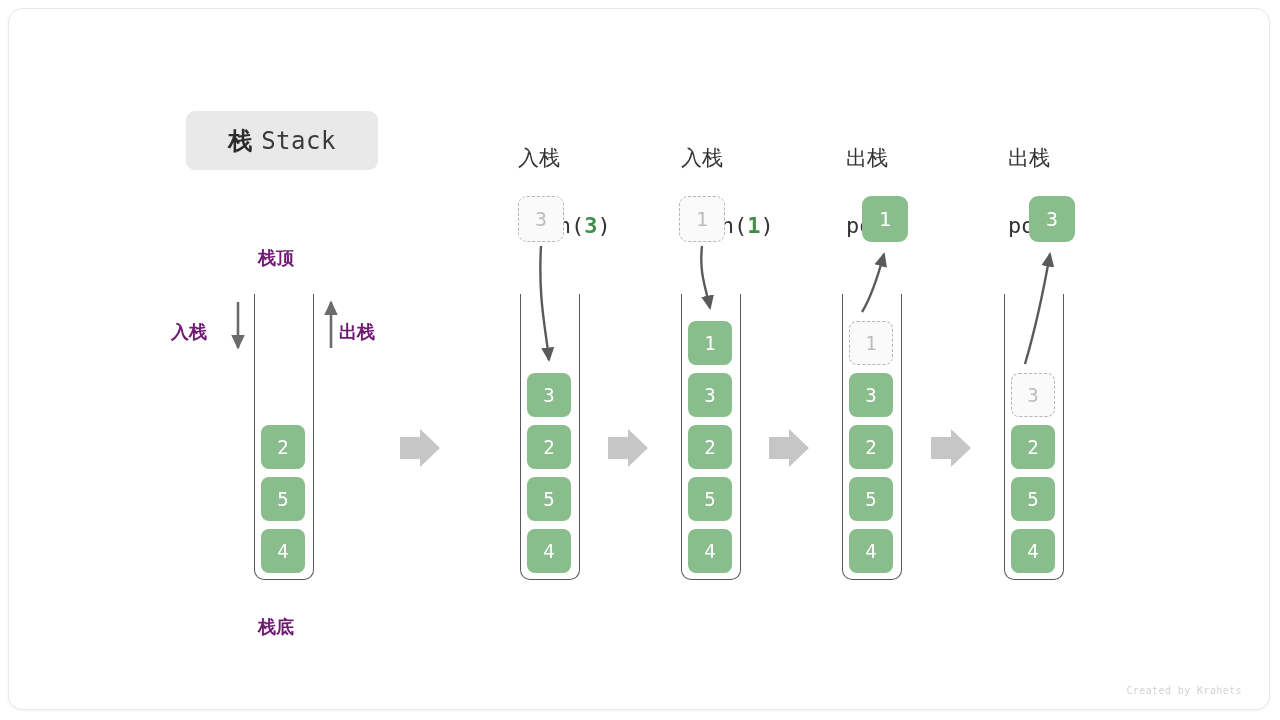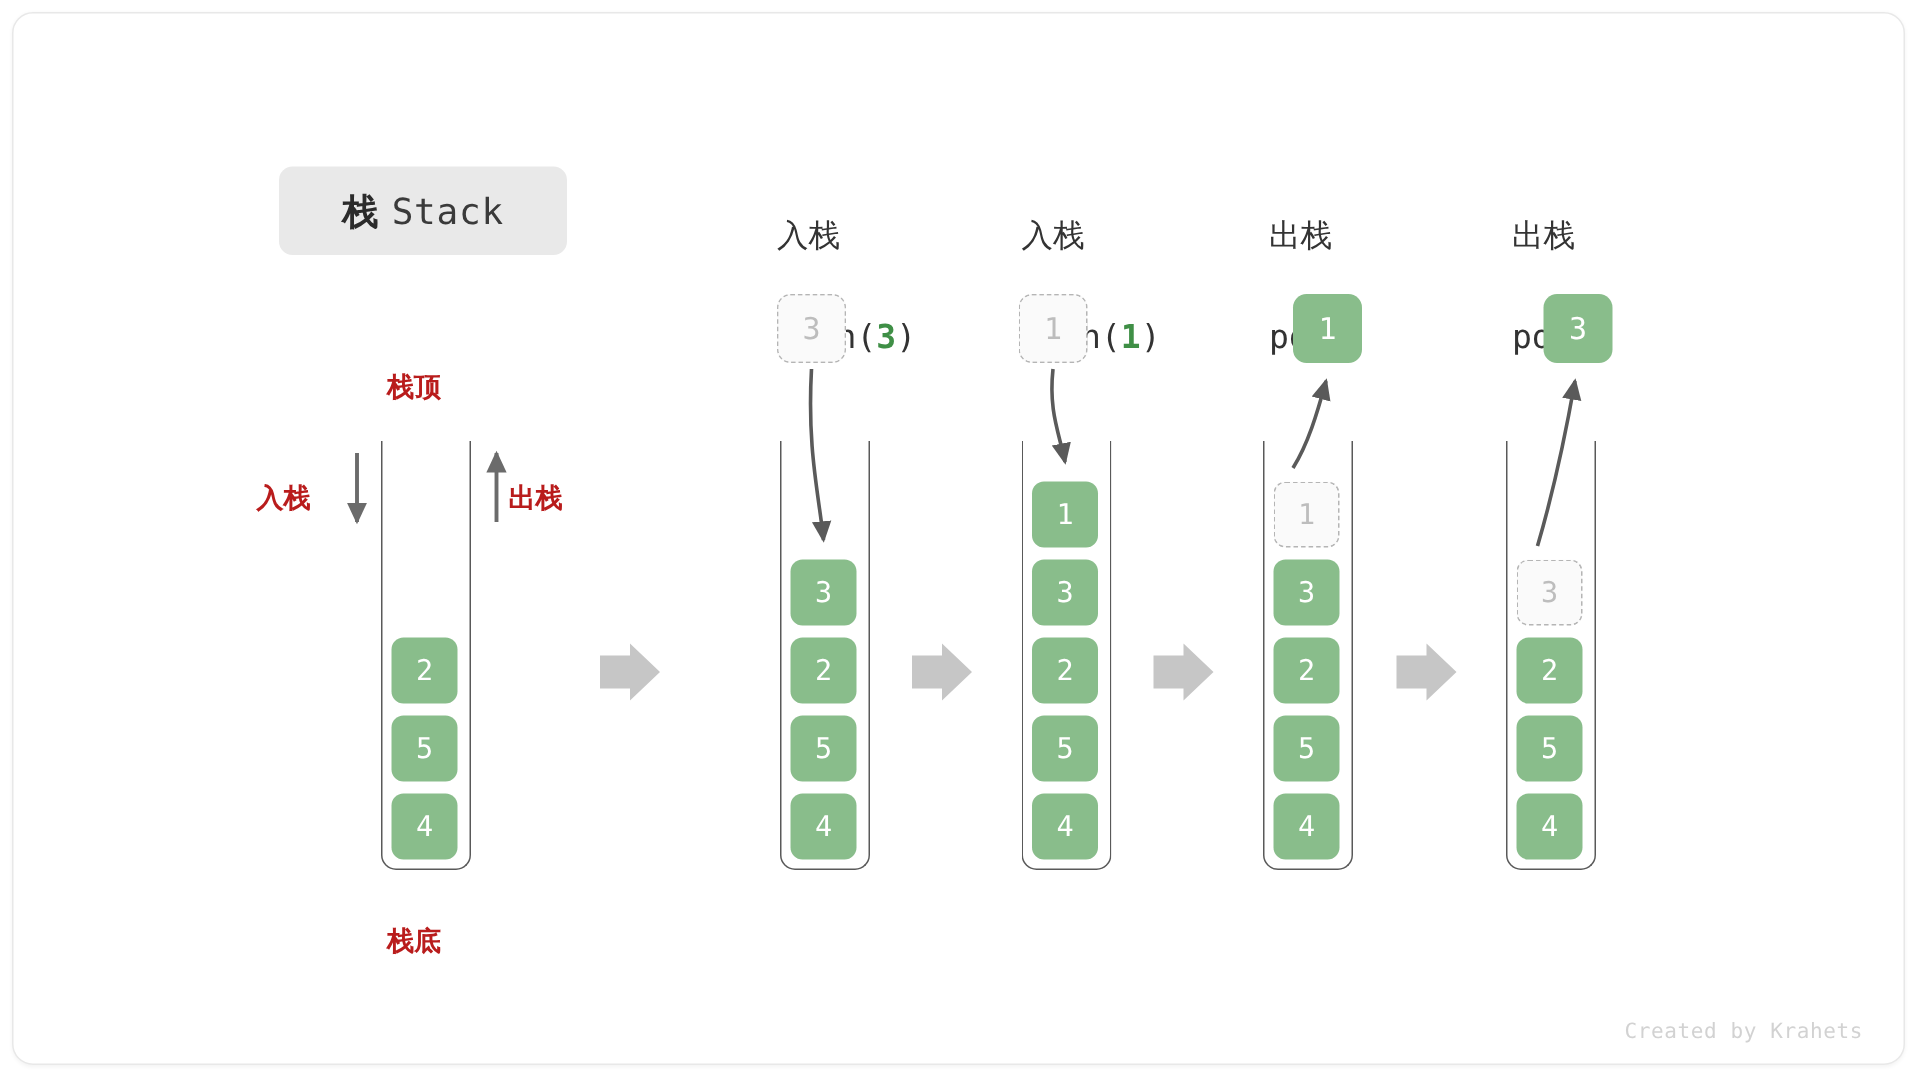--- a/index.html
+++ b/index.html
@@ -60,21 +60,21 @@
     color: #3a3a3a;
     letter-spacing: 0.5px;
   }
 
   
   .cn-label {
     position: absolute;
     font-family: "Liberation Sans", "DejaVu Sans", sans-serif;
     font-weight: bold;
     font-size: 18px;
-    color: #b91c1c;
+    color: #701a75;
     white-space: pre;
   }
 
   
   .col-header {
     position: absolute;
     width: 170px;
     white-space: pre;
   }
   .col-header .hdr-cn {
@@ -172,21 +172,21 @@
     height: 720px;
     pointer-events: none;
   }
 
   
   .footer {
     position: absolute;
     right: 38px;
     bottom: 24px;
     font-family: "DejaVu Sans Mono", "Liberation Mono", monospace;
-    font-size: 14px;
+    font-size: 10px;
     color: #d2d2d2;
     letter-spacing: 0.4px;
     white-space: pre;
   }
 </style>
 </head>
 <body>
 
 <div id="canvas">
 

